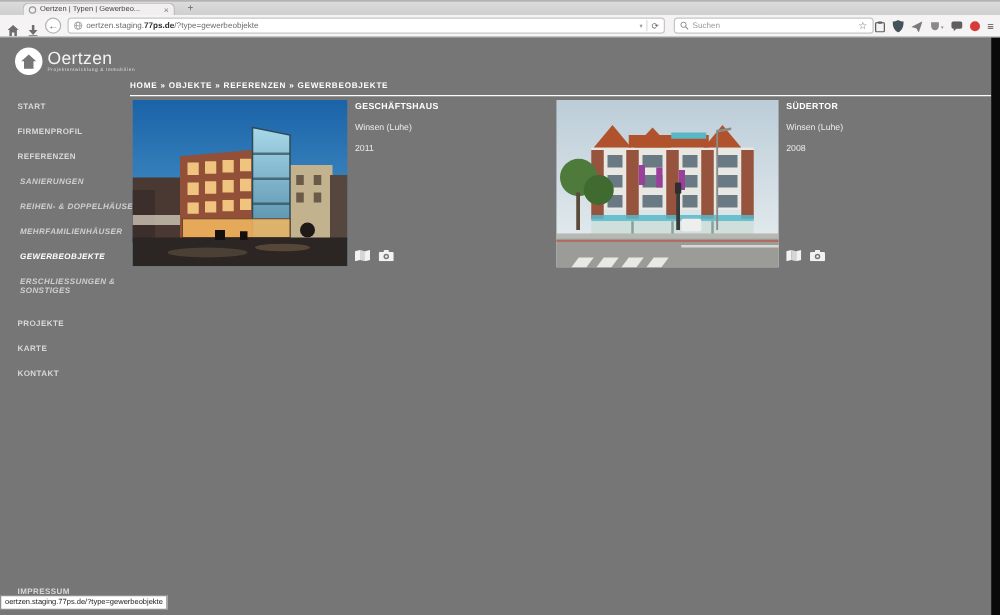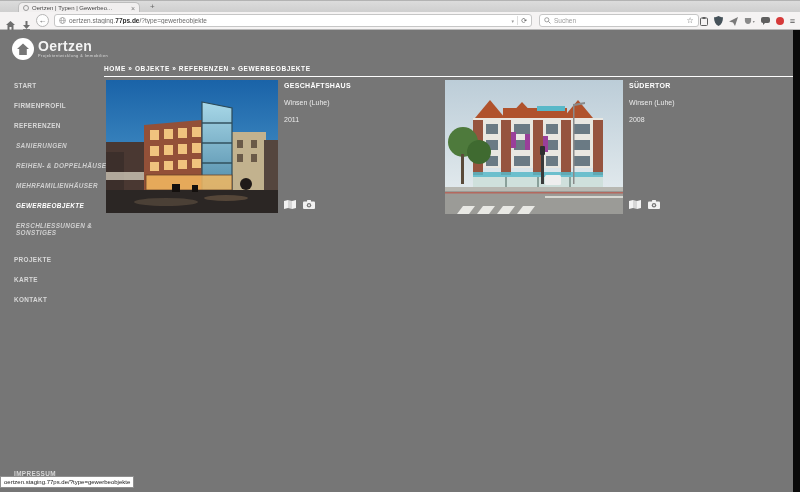--- a/index.html
+++ b/index.html
@@ -43,21 +43,21 @@
   .menu-glyph{font-size:9px;color:#4f4f4f;line-height:1;}
   .caret{font-size:4px;color:#8a8a8a;}
 
   
   .page{position:absolute;top:30px;left:0;width:800px;height:462px;background:#767676;overflow:hidden;}
   .edge-strip{position:absolute;right:0;top:0;width:7px;height:462px;background:#0a0a0a;}
 
   .logo{position:absolute;left:12px;top:8px;display:flex;align-items:flex-start;gap:4px;cursor:pointer;}
   .logo-circle{width:22px;height:22px;border-radius:50%;background:#fff;display:flex;
     align-items:center;justify-content:center;flex:none;}
-  .logo-name{font-size:14px;font-weight:700;color:#f3f3f3;letter-spacing:0.3px;line-height:16px;}
+  .logo-name{font-size:14px;font-weight:400;color:#f3f3f3;letter-spacing:0.3px;line-height:16px;}
   .logo-sub{font-size:3.8px;color:#dedede;letter-spacing:0.5px;margin-top:0px;}
 
   .breadcrumb{position:absolute;left:104px;top:35px;width:689px;box-sizing:border-box;
     border-bottom:1px solid #fdfdfd;padding-bottom:4px;font-size:6.5px;font-weight:bold;
     color:#fff;letter-spacing:0.6px;cursor:pointer;}
 
   .sidebar{position:absolute;left:14px;top:52px;width:92px;}
   .nav-item{font-size:6.4px;font-weight:bold;color:#d8d8d8;letter-spacing:0.35px;
     margin-bottom:13px;white-space:nowrap;line-height:7px;cursor:pointer;}
   .nav-item.sub{font-style:italic;color:#cfcfcf;margin-left:2px;}

